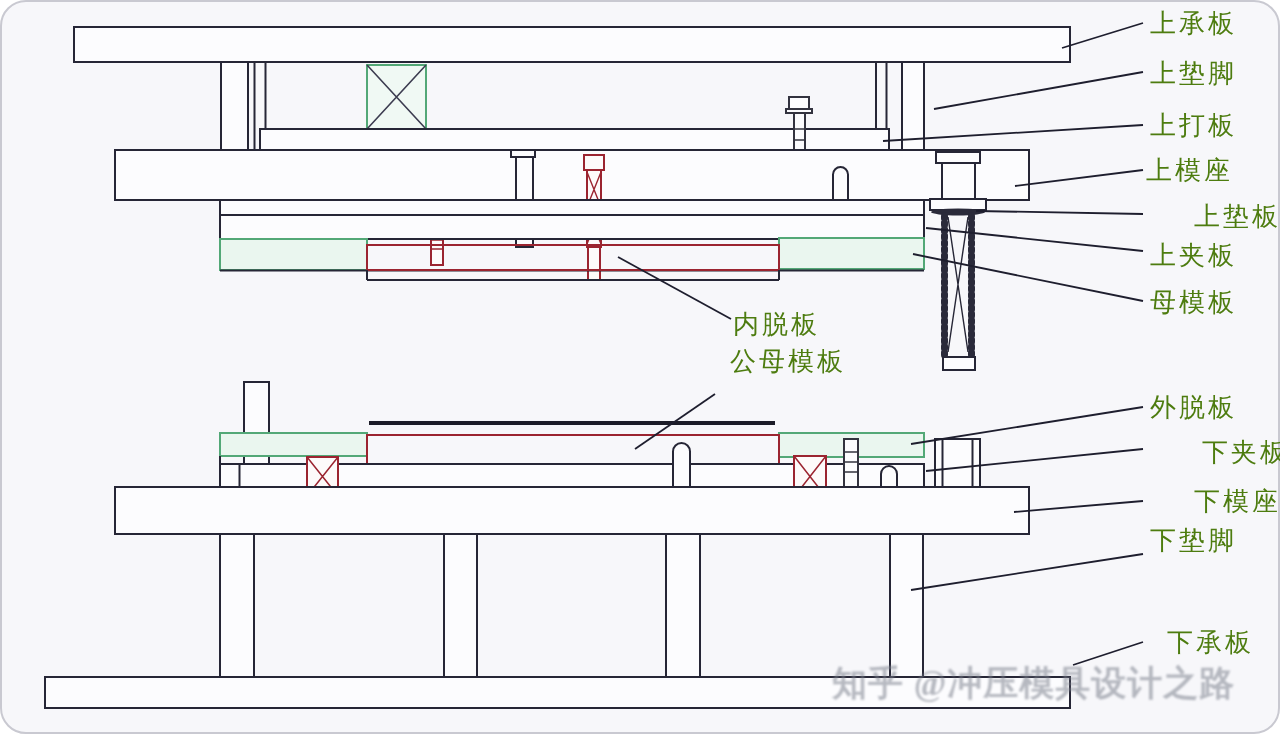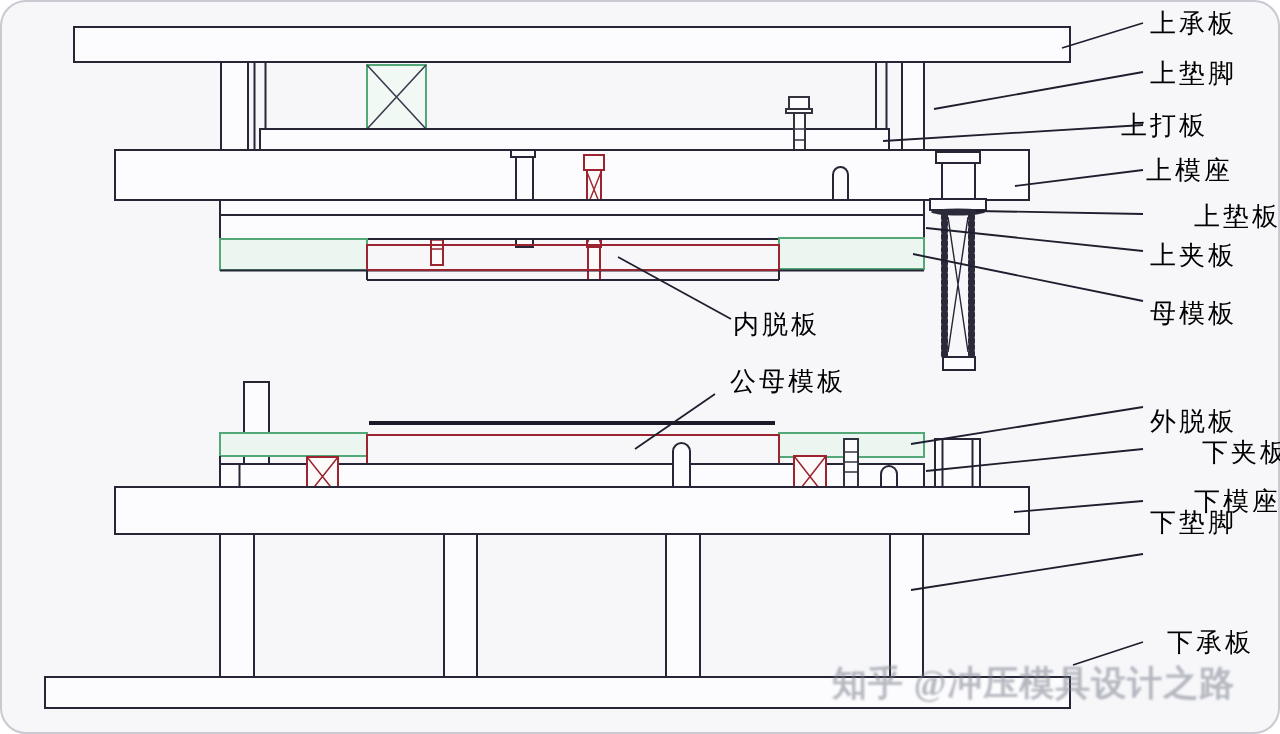--- a/index.html
+++ b/index.html
@@ -2,21 +2,21 @@
 <html><head>
 <meta charset="utf-8">
 <style>
   html,body{margin:0;padding:0;background:#ffffff;}
   body{width:1280px;height:734px;position:relative;overflow:hidden;
        font-family:"Liberation Sans",sans-serif;}
   .canvas{position:absolute;inset:0;background:#f7f7fa;border:2px solid #c9c9d1;
           border-radius:26px;box-sizing:border-box;}
   svg{position:absolute;left:0;top:0;}
   .part-label{position:absolute;font-family:"Liberation Serif","DejaVu Serif",serif;
-              font-size:26px;line-height:1.05;letter-spacing:3px;color:#000000;
+              font-size:26px;line-height:1.05;letter-spacing:3px;color:#4d7c0f;
               white-space:nowrap;}
   .watermark{position:absolute;left:830px;top:658px;width:440px;
              font-family:"Liberation Serif","DejaVu Serif",serif;
              font-size:35px;font-weight:bold;letter-spacing:1px;color:#7d828e;
              opacity:.55;filter:blur(1px);white-space:nowrap;}
 </style>
 </head>
 <body>
 
 <div class="canvas">
@@ -163,29 +163,29 @@
       <path d="M924,469 L1141,447"></path>
       <path d="M1012,510 L1141,499"></path>
       <path d="M909,588 L1141,552"></path>
       <path d="M1071,663 L1141,640"></path>
     </g>
   </g>
 </svg>
 
 <div class="part-label" style="left:1148px;top:8px">上承板</div>
 <div class="part-label" style="left:1148px;top:58px">上垫脚</div>
-<div class="part-label" style="left:1119px;top:110px">上打板</div>
+<div class="part-label" style="left:1148px;top:110px">上打板</div>
 <div class="part-label" style="left:1144px;top:155px">上模座</div>
 <div class="part-label" style="left:1192px;top:201px">上垫板</div>
 <div class="part-label" style="left:1148px;top:240px">上夹板</div>
-<div class="part-label" style="left:1148px;top:298px">母模板</div>
-<div class="part-label" style="left:1148px;top:406px">外脱板</div>
+<div class="part-label" style="left:1148px;top:287px">母模板</div>
+<div class="part-label" style="left:1148px;top:392px">外脱板</div>
 <div class="part-label" style="left:1200px;top:437px">下夹板</div>
 <div class="part-label" style="left:1192px;top:486px">下模座</div>
-<div class="part-label" style="left:1148px;top:507px">下垫脚</div>
+<div class="part-label" style="left:1148px;top:525px">下垫脚</div>
 <div class="part-label" style="left:1165px;top:627px">下承板</div>
 
 <div class="part-label" style="left:731px;top:309px">内脱板</div>
-<div class="part-label" style="left:728px;top:366px">公母模板</div>
+<div class="part-label" style="left:728px;top:346px">公母模板</div>
 
 <div class="watermark">知乎 @冲压模具设计之路</div>
 
 </div>
 
 </body></html>

